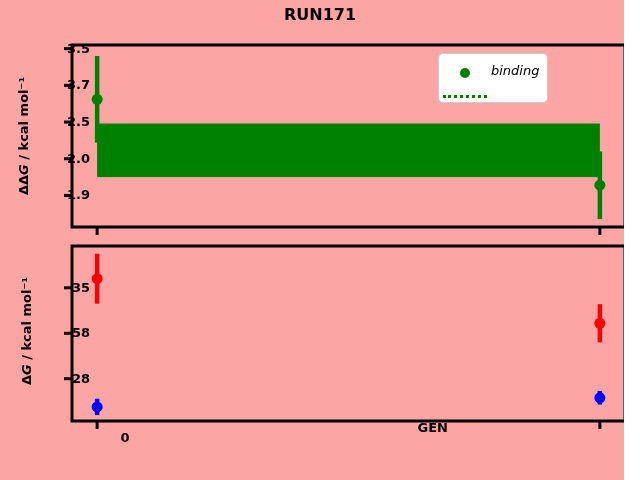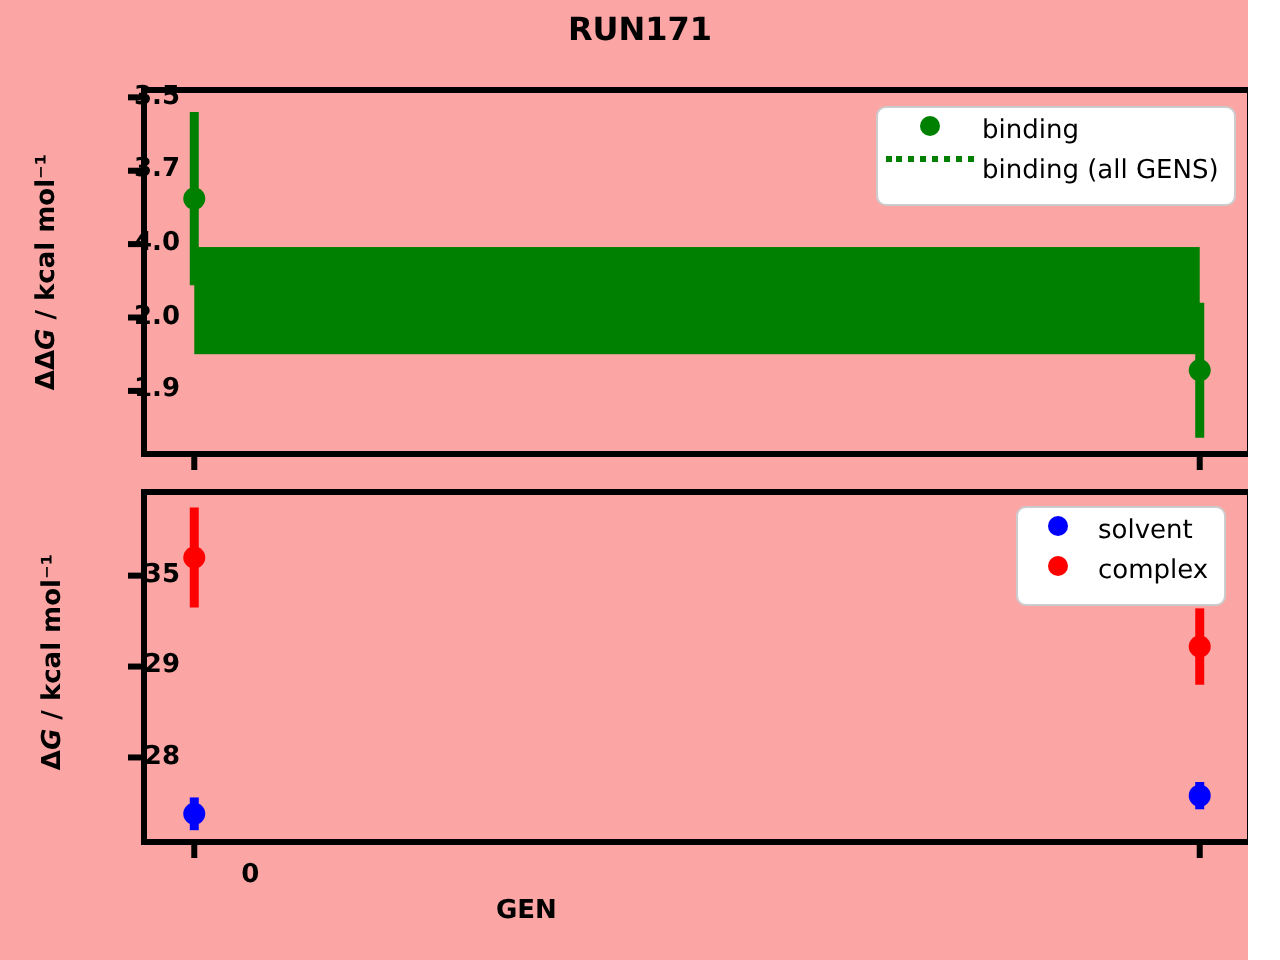--- a/index.html
+++ b/index.html
@@ -9,25 +9,25 @@
        text-align:center;font-size:16px;font-weight:bold;}
   #plot-svg{position:absolute;left:0;top:0;}
   .tick{position:absolute;font-size:13px;font-weight:bold;line-height:16px;height:16px;padding-left:28px;}
   .ytick{left:0;width:62px;text-align:right;}
   .xtick{width:40px;text-align:center;}
   .ylabel{position:absolute;width:220px;height:16px;line-height:16px;text-align:center;
        transform:rotate(-90deg);font-size:13px;font-weight:bold;white-space:nowrap;}
   #ylabel-top{left:-86px;top:128px;}
   #ylabel-bottom{left:-83px;top:323px;}
   .it{font-style:italic;}
-  .xlabel{position:absolute;left:248px;top:448px;width:200px;height:16px;line-height:16px;
-       text-align:left;font-size:13px;font-weight:bold;}
+  .xlabel{position:absolute;left:248px;top:420px;width:200px;height:16px;line-height:16px;
+       text-align:right;font-size:13px;font-weight:bold;}
   .legend{position:absolute;background:#ffffff;border:1px solid #cccccc;border-radius:5px;
        padding:4px 8px 4px 0;font-size:13px;}
-  .legend-row{display:flex;align-items:flex-start;height:20px;}
+  .legend-row{display:flex;align-items:flex-end;height:20px;font-style:italic;}
   .legend-handle{display:flex;justify-content:center;align-items:center;flex:none;}
   .dot{width:10px;height:10px;border-radius:50%;}
   .dotted{width:44px;height:0;border-top:3px dotted #008000;}
   .legend-label{white-space:nowrap;}
 </style>
 </head>
 <body>
 
 <div class="fig">
   <div class="fig-title">RUN171</div>
@@ -58,25 +58,25 @@
       <line x1="64" x2="71" y1="287.81818181818187" y2="287.81818181818187" stroke="#000" stroke-width="3"></line>
       <line x1="64" x2="71" y1="333.2727272727273" y2="333.2727272727273" stroke="#000" stroke-width="3"></line>
       <line x1="64" x2="71" y1="378.72727272727275" y2="378.72727272727275" stroke="#000" stroke-width="3"></line>
       <line x1="97.13636363636364" x2="97.13636363636364" y1="422" y2="429" stroke="#000" stroke-width="3"></line>
       <line x1="599.8636363636364" x2="599.8636363636364" y1="422" y2="429" stroke="#000" stroke-width="3"></line>
     </svg>
 
   <div id="labels">
       <div class="tick ytick" style="top: 40.6694px;">3.5</div>
       <div class="tick ytick" style="top: 77.3629px;">3.7</div>
-      <div class="tick ytick" style="top: 114.056px;">4.0</div>
+      <div class="tick ytick" style="top: 114.056px;">2.5</div>
       <div class="tick ytick" style="top: 150.75px;">2.0</div>
       <div class="tick ytick" style="top: 187.444px;">1.9</div>
       <div class="tick ytick" style="top: 279.818px;">35</div>
-      <div class="tick ytick" style="top: 325.273px;">29</div>
+      <div class="tick ytick" style="top: 325.273px;">58</div>
       <div class="tick ytick" style="top: 370.727px;">28</div>
       <div class="tick xtick" style="left: 77.1364px; top: 430px;">0</div>
       <div class="tick xtick" style="left: 579.864px; top: 430px;">1</div>
     </div>
 
   <div class="ylabel" id="ylabel-top"><span>ΔΔ</span><span class="it">G</span><span> / kcal mol⁻¹</span></div>
 
   <div class="ylabel" id="ylabel-bottom"><span>Δ</span><span class="it">G</span><span> / kcal mol⁻¹</span></div>
 
   <div class="xlabel">GEN</div>
@@ -85,30 +85,15 @@
       <div class="legend-row">
         <span class="legend-handle" style="width: 52px;">
           <span class="dot" style="background: rgb(0, 128, 0);"></span>
         </span>
         <span class="legend-label">binding</span>
       </div>
       <div class="legend-row">
         <span class="legend-handle" style="width: 52px;">
           <span class="dotted" style="border-top-color: rgb(0, 128, 0);"></span>
         </span>
-        <span class="legend-label">binding (all GENS)</span>
-      </div>
-    </div>
-  <div class="legend" id="legend-bottom" style="left:508px;top:253px;">
-      <div class="legend-row">
-        <span class="legend-handle" style="width: 40px;">
-          <span class="dot" style="background: rgb(0, 0, 255);"></span>
-        </span>
-        <span class="legend-label">solvent</span>
-      </div>
-      <div class="legend-row">
-        <span class="legend-handle" style="width: 40px;">
-          <span class="dot" style="background: rgb(255, 0, 0);"></span>
-        </span>
-        <span class="legend-label">complex</span>
       </div>
     </div>
 </div>
 
 </body></html>

